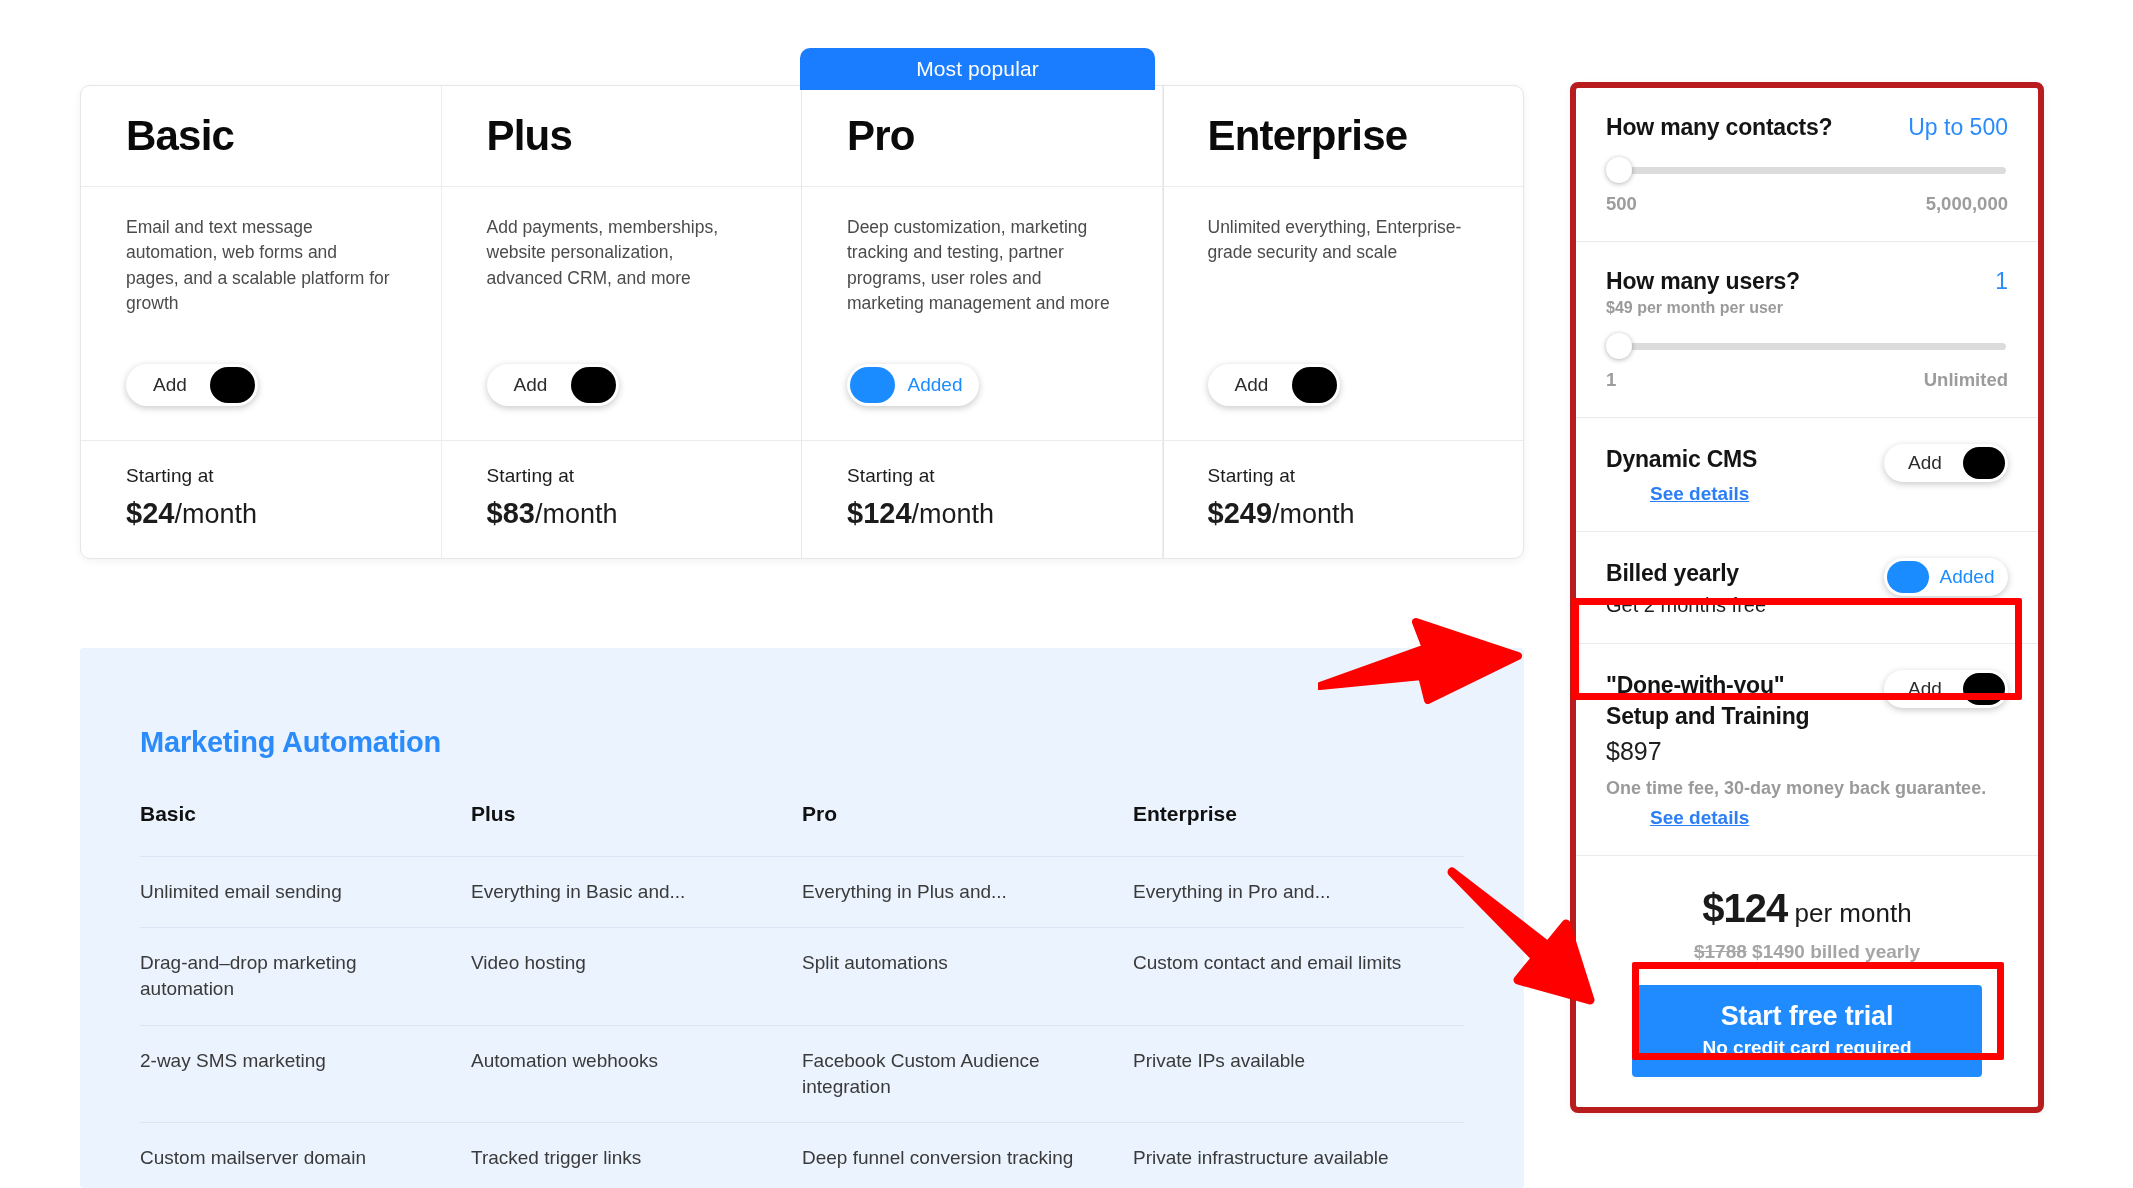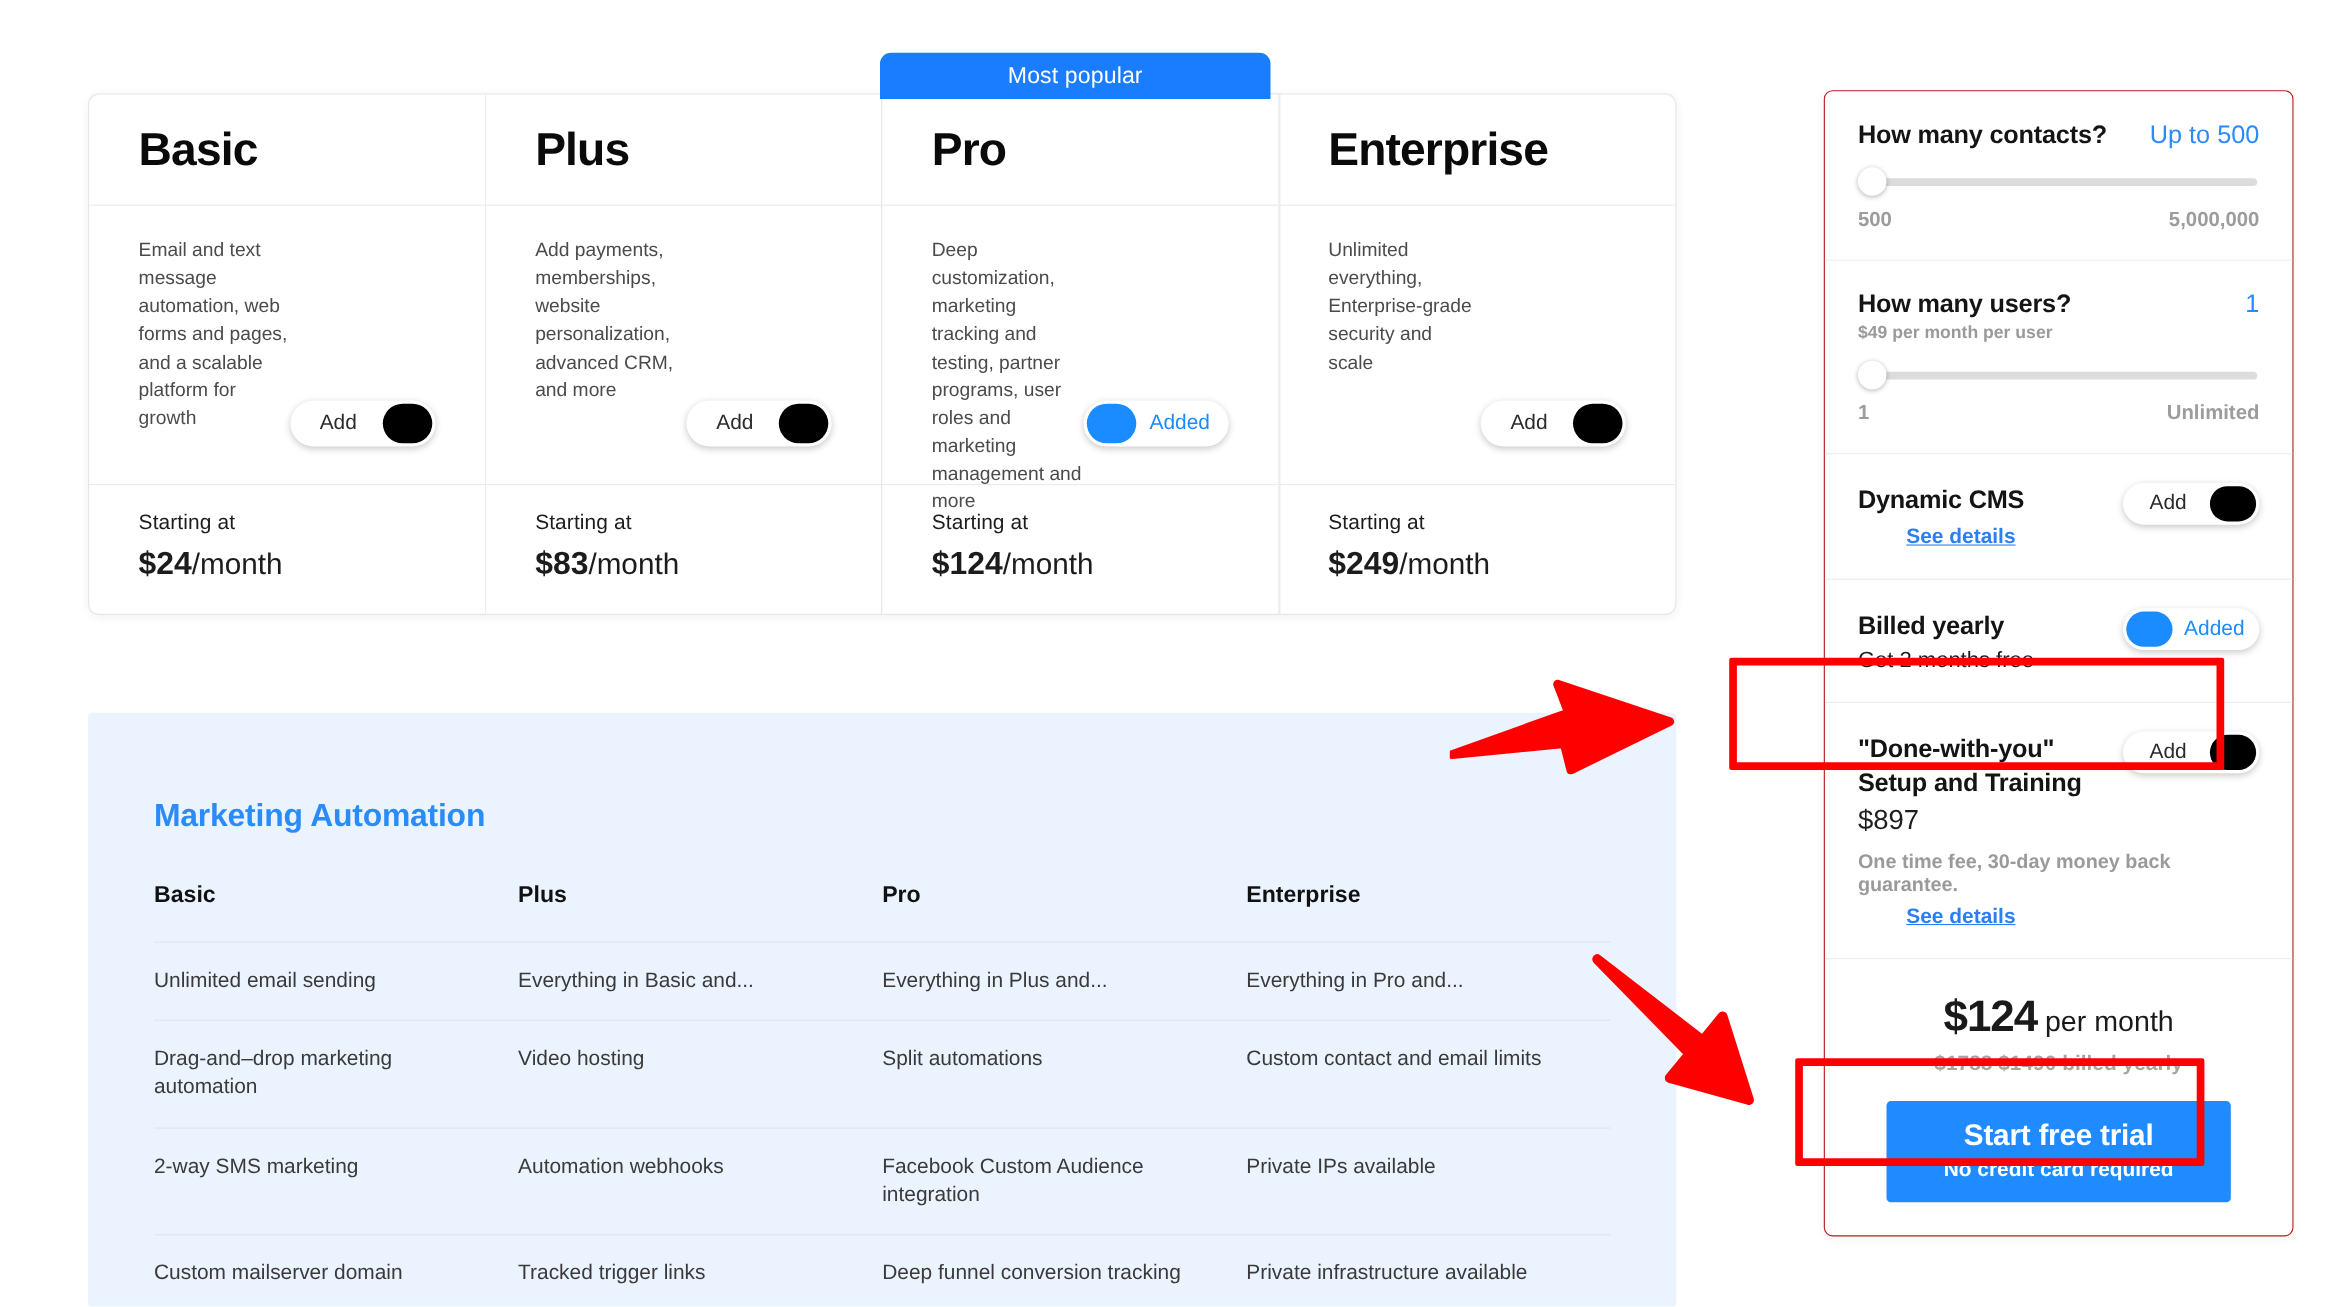--- a/index.html
+++ b/index.html
@@ -67,21 +67,21 @@
   .card-title {
     font-size: 42px;
     font-weight: bold;
     color: #0a0a0a;
     letter-spacing: -.8px;
   }
   .card-body {
     padding: 28px 45px 0 45px;
     height: 253px;
     display: flex;
-    flex-direction: row;
+    flex-direction: column;
   }
   .card-desc {
     font-size: 17.5px;
     line-height: 1.45;
     color: #4b4b4b;
     max-width: 265px;
   }
   .toggle-slot { margin-top: auto; margin-bottom: 34px; }
 
   
@@ -168,25 +168,25 @@
     font-size: 19px;
     color: #3a3a3a;
     padding: 22px 20px 22px 0;
     line-height: 1.38;
   }
   .fcell { width: 331px; }
 
   
   .sidebar {
     position: absolute;
-    left: 1658px;
+    left: 1570px;
     top: 82px;
-    width: 427px;
+    width: 474px;
     background: #ffffff;
-    border: 1px solid #b91c1c;
+    border: 6px solid #b91c1c;
     border-radius: 8px;
     box-shadow: 0 2px 9px rgba(0,0,0,.05);
   }
   .sb-sec { padding: 26px 30px 26px 30px; border-bottom: 1px solid #ebebeb; }
   .sb-sec:last-child { border-bottom: none; }
   .sb-row { display: flex; align-items: baseline; justify-content: space-between; }
   .sb-q { font-size: 23px; font-weight: bold; color: #141414; letter-spacing:-.2px; }
   .sb-val { font-size: 23px; color: #2b8bfb; font-weight: 500; }
   .sb-sub { font-size: 16px; color: #9a9a9a; margin-top: 4px; font-weight:bold;}
   .slider { position: relative; height: 26px; margin-top: 16px; }

